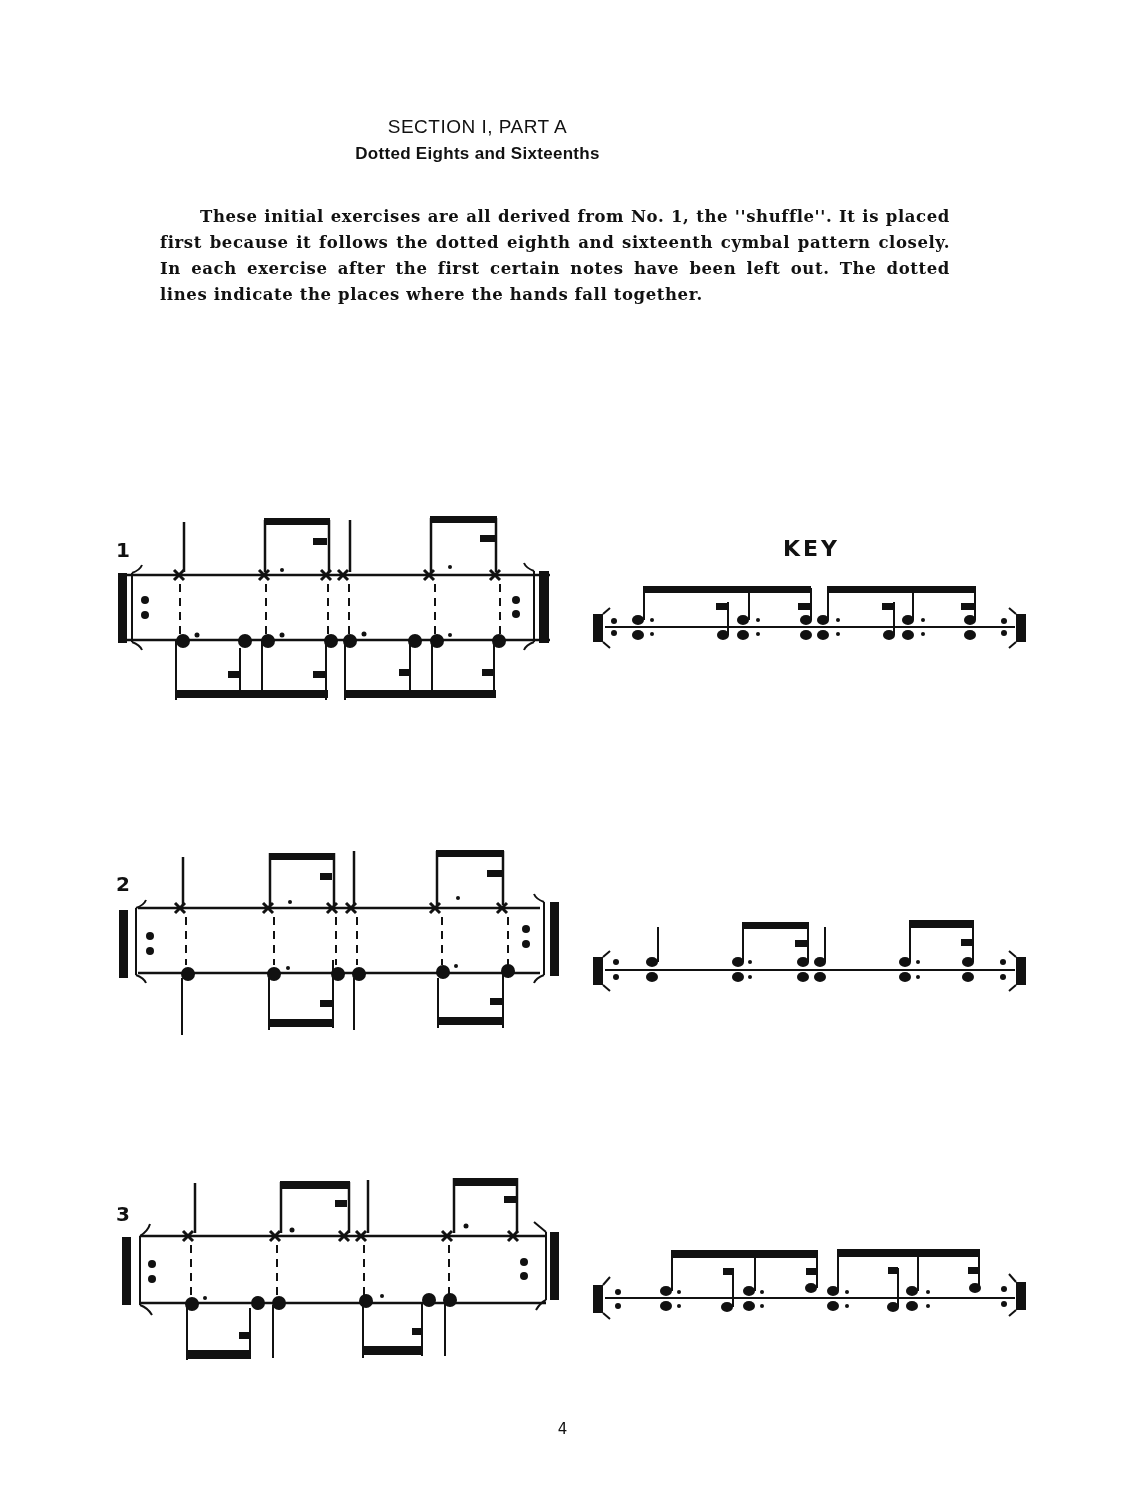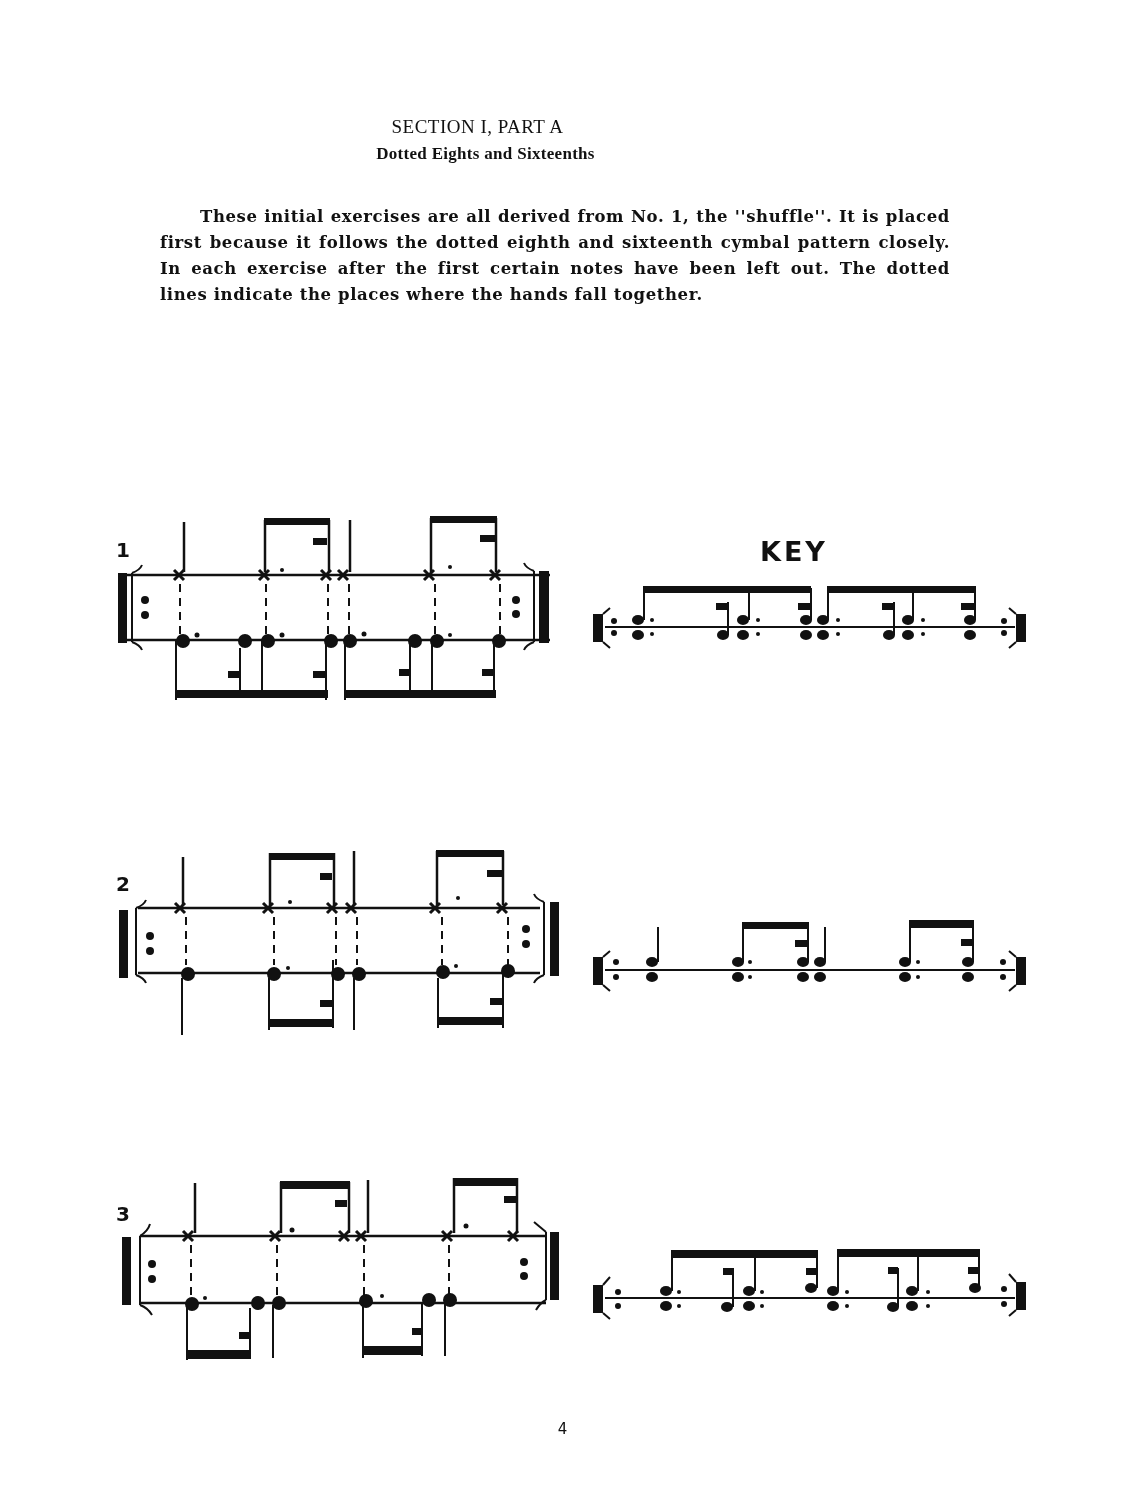--- a/index.html
+++ b/index.html
@@ -1,24 +1,24 @@
 <!DOCTYPE html>
 <html><head>
 <meta charset="utf-8">
 <style>
   html, body { margin: 0; padding: 0; background: #ffffff; }
   body { width: 1125px; height: 1500px; position: relative; overflow: hidden; color: #111; }
   .page { position: absolute; left: 0; top: 0; width: 1125px; height: 1500px; background: #fff; }
-  .title-block { position: absolute; left: 0; width: 955px; text-align: center; font-family: Liberation Serif, serif; }
+  .title-block { position: absolute; left: 0; width: 955px; text-align: center; font-family: Liberation Sans, sans-serif; }
   .section-title { top: 116px; font-size: 19px; letter-spacing: 0.5px; }
-  .section-subtitle { top: 144px; font-size: 17px; font-weight: bold; letter-spacing: 0.3px; padding-left: 8px; }
+  .section-subtitle { top: 144px; font-size: 17px; font-weight: bold; letter-spacing: 0.3px; }
   .intro { position: absolute; left: 160px; top: 204px; width: 790px; font-family: "DejaVu Serif", serif; font-size: 16.5px; font-weight: bold; line-height: 26px; text-align: justify; letter-spacing: 0.6px; }
   .intro .indent { display: inline-block; width: 40px; }
   .ex-number { position: absolute; font-family: "DejaVu Sans", sans-serif; font-weight: bold; font-size: 20px; }
-  .key-label { position: absolute; left: 760px; top: 536px; width: 80px; text-align: left; font-family: "DejaVu Sans", sans-serif; font-size: 27px; font-weight: bold; letter-spacing: 3px; }
+  .key-label { position: absolute; left: 760px; top: 536px; width: 80px; text-align: right; font-family: "DejaVu Sans", sans-serif; font-size: 22px; font-weight: bold; letter-spacing: 3px; }
   .page-number { position: absolute; left: 0; width: 1125px; top: 1420px; text-align: center; font-family: "DejaVu Sans", sans-serif; font-size: 15px; }
   svg.score { position: absolute; overflow: visible; }
 </style>
 </head>
 <body>
 
 <div class="page">
 
   <div class="title-block section-title">SECTION I, PART A</div>
   <div class="title-block section-subtitle">Dotted Eights and Sixteenths</div>

